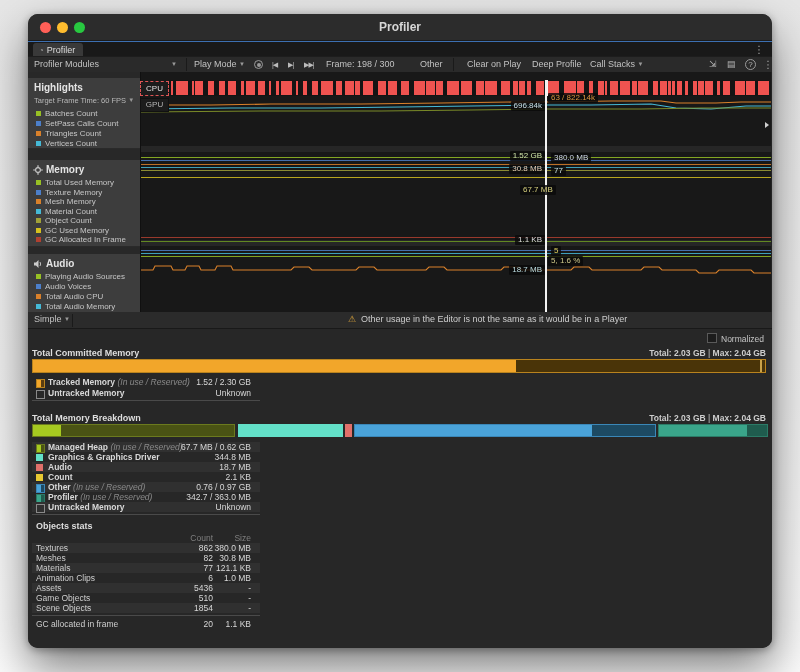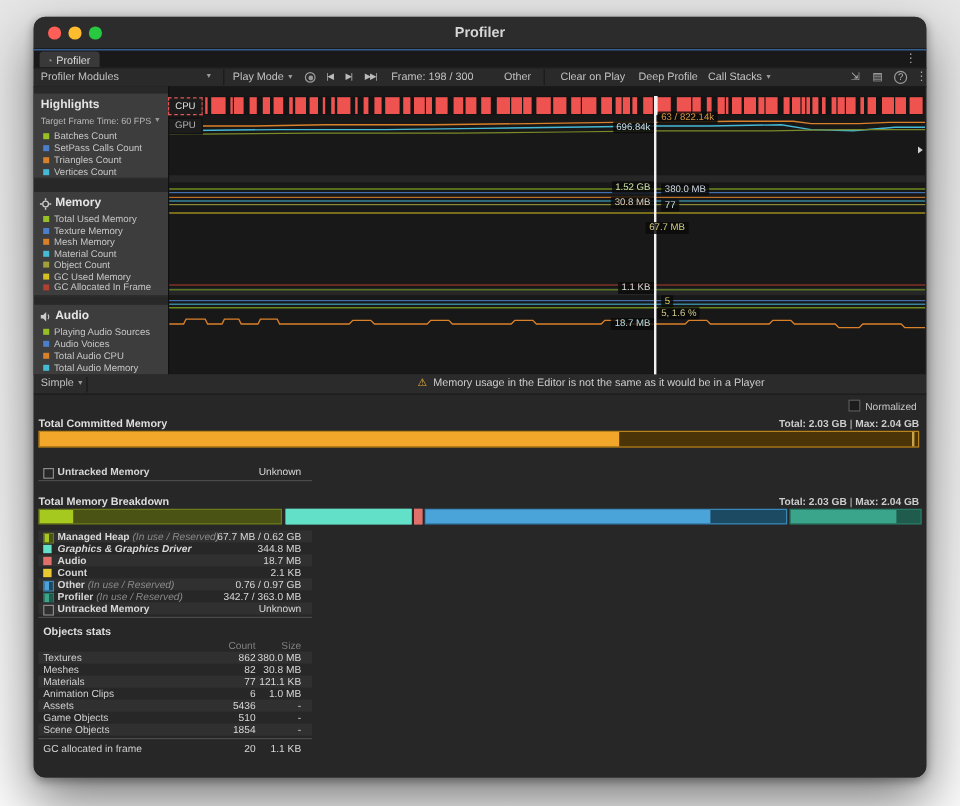--- a/index.html
+++ b/index.html
@@ -265,46 +265,51 @@
       </div>
     </div>
 
     <div class="chip" style="left:520px;top:21px;color:#d89640;">63 / 822.14k</div>
     <div class="chip" style="right:227px;top:29px;color:#c9dde2;">696.84k</div>
     <div class="chip" style="right:227px;top:79px;color:#cfe3a8;">1.52 GB</div>
     <div class="chip" style="left:523px;top:81px;color:#cdd6e4;">380.0 MB</div>
     <div class="chip" style="right:227px;top:92px;color:#e2cdb7;">30.8 MB</div>
     <div class="chip" style="left:523px;top:94px;color:#cbe2e6;">77</div>
     <div class="chip" style="right:227px;top:104px;color:#c8c06a;"></div>
-    <div class="chip" style="left:510px;top:113px;color:#d6d07e;text-align:center;">67.7 MB</div>
+    <div class="chip" style="left:492px;top:113px;color:#d6d07e;text-align:center;">67.7 MB</div>
     <div class="chip" style="right:227px;top:163px;color:#dcdcdc;">1.1 KB</div>
     <div class="chip" style="left:523px;top:174px;color:#e0d060;">5</div>
     <div class="chip" style="left:520px;top:184px;color:#cfc98a;">5, 1.6 %</div>
     <div class="chip" style="right:227px;top:193px;color:#bcdce0;">18.7 MB</div>
   </div>
 
   <div class="dtoolbar">
     <div class="tbi" style="left:6px;"><span>Simple</span> <span class="caret">▼</span></div>
     <div class="vsep" style="left:44px;top:2px;"></div>
     <div class="tbi warnicon" style="left:320px;">⚠</div>
-    <div class="tbi" style="left:333px;color:#cdcdcd;">Memory usage in the Editor is not the same as it would be in a Player</div>
+    <div class="tbi" style="left:333px;color:#cdcdcd;">Other usage in the Editor is not the same as it would be in a Player</div>
   </div>
 
   <div class="details">
 
     <div class="abs" style="right:8px;top:4px;color:#c6c6c6;font-size:8.5px;">
       <span class="checkbox"></span><span>Normalized</span>
     </div>
 
     <div class="secttitle" style="left:4px;top:19px;">Total Committed Memory</div>
     <div class="totals" style="top:19px;"><b>Total: 2.03 GB</b> | <b>Max: 2.04 GB</b></div>
     <div class="membar" style="top:30px;">
       <div class="fill" style="width:66%;"></div>
       <div class="maxmark"></div>
     </div>
+    <div class="lrow" style="top:48px;">
+      <span class="lsw sw-tracked"></span>
+      <span class="llabel"><b style="color:#d8d8d8;">Tracked Memory</b> <span class="lnote">(In use / Reserved)</span></span>
+      <span class="lval">1.52 / 2.30 GB</span>
+    </div>
     <div class="lrow" style="top:59px;">
       <span class="lsw sw-untracked"></span>
       <span class="llabel"><b style="color:#d8d8d8;">Untracked Memory</b></span>
       <span class="lval">Unknown</span>
     </div>
     <div class="divider" style="top:71px;"></div>
 
     <div class="secttitle" style="left:4px;top:84px;">Total Memory Breakdown</div>
     <div class="totals" style="top:84px;"><b>Total: 2.03 GB</b> | <b>Max: 2.04 GB</b></div>
     <div class="bdbar" style="top:95px;">
@@ -321,21 +326,21 @@
       </div>
     </div>
 
     <div class="lrow stripe" style="top:113px;">
       <span class="lsw sw-heap"></span>
       <span class="llabel"><b style="color:#d8d8d8;">Managed Heap</b> <span class="lnote">(In use / Reserved)</span></span>
       <span class="lval">67.7 MB / 0.62 GB</span>
     </div>
     <div class="lrow" style="top:123px;">
       <span class="lsw sw-gfx"></span>
-      <span class="llabel"><b style="color:#d8d8d8;font-style:italic;">Graphics &amp; Graphics Driver</b></span>
+      <span class="llabel"><b style="color:#d8d8d8;">Graphics &amp; Graphics Driver</b></span>
       <span class="lval">344.8 MB</span>
     </div>
     <div class="lrow stripe" style="top:133px;">
       <span class="lsw sw-audio"></span>
       <span class="llabel"><b style="color:#d8d8d8;">Audio</b></span>
       <span class="lval">18.7 MB</span>
     </div>
     <div class="lrow" style="top:143px;">
       <span class="lsw sw-video"></span>
       <span class="llabel"><b style="color:#d8d8d8;">Count</b></span>

